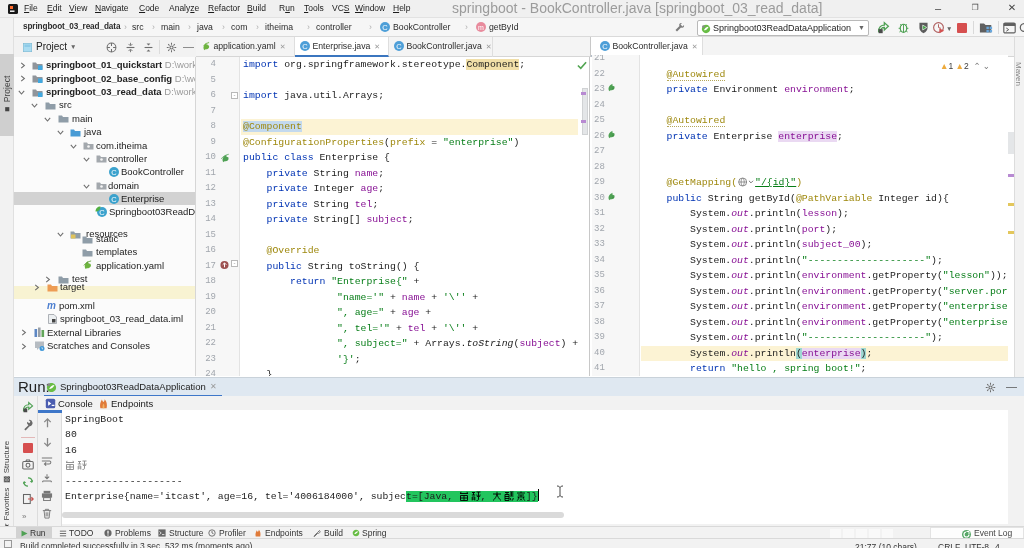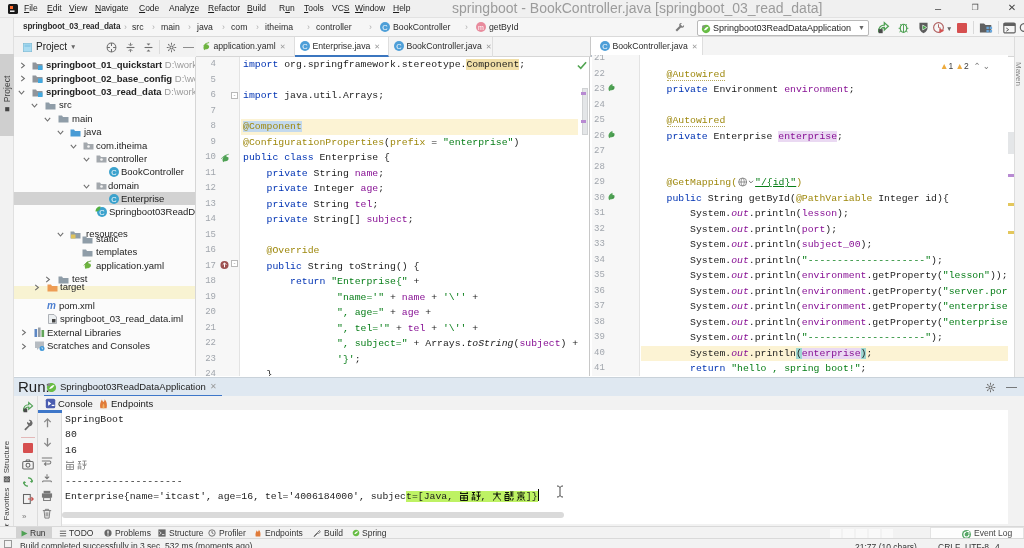--- a/index.html
+++ b/index.html
@@ -608,21 +608,21 @@
 <div id="console">
 <div class="mono" style="position:absolute;left:3px;top:1.5px">SpringBoot
 80
 16
 <span style="color:#888"><svg style="display:inline-block;vertical-align:-1.5px" width="10" height="10" viewBox="0 0 10 10">
               <path d="M1 2.5 H9 M2 0.8 L1.5 2.5 M8 0.8 L8.5 2.5 M1.5 4.5 H8.5 V9.5 H1.5 Z M1.5 7 H8.5 M5 4.5 V9.5" stroke="#888" stroke-width="0.9" fill="none"></path>
             </svg><svg style="display:inline-block;vertical-align:-1.5px;margin-left:1.7px" width="10" height="10" viewBox="0 0 10 10">
               <path d="M1 1.5 H4 M2.5 1.5 V4 M0.8 4 H4.2 M1.2 6 H3.8 M1.2 8 H3.8 M1.2 6 V9.5 M3.8 6 V9.5 M5.5 1 H9.5 M7.5 1 V8 C7.5 9.2 7 9.5 5.5 9.5 M5.8 3.5 L6.5 6 M9.2 3.5 L8.5 6" stroke="#888" stroke-width="0.9" fill="none"></path>
             </svg></span>
 --------------------
-Enterprise{name='itcast', age=16, tel='4006184000', subjec<span style="background:#bef264">t=[Java, <svg style="display:inline-block;vertical-align:-1.5px" width="10" height="10" viewBox="0 0 10 10">
+Enterprise{name='itcast', age=16, tel='4006184000', subjec<span style="background:#22c55e">t=[Java, <svg style="display:inline-block;vertical-align:-1.5px" width="10" height="10" viewBox="0 0 10 10">
               <path d="M1 2.5 H9 M2 0.8 L1.5 2.5 M8 0.8 L8.5 2.5 M1.5 4.5 H8.5 V9.5 H1.5 Z M1.5 7 H8.5 M5 4.5 V9.5" stroke="#000" stroke-width="0.9" fill="none"></path>
             </svg><svg style="display:inline-block;vertical-align:-1.5px;margin-left:1.7px" width="10" height="10" viewBox="0 0 10 10">
               <path d="M1 1.5 H4 M2.5 1.5 V4 M0.8 4 H4.2 M1.2 6 H3.8 M1.2 8 H3.8 M1.2 6 V9.5 M3.8 6 V9.5 M5.5 1 H9.5 M7.5 1 V8 C7.5 9.2 7 9.5 5.5 9.5 M5.8 3.5 L6.5 6 M9.2 3.5 L8.5 6" stroke="#000" stroke-width="0.9" fill="none"></path>
             </svg>, <svg style="display:inline-block;vertical-align:-1.5px" width="10" height="10" viewBox="0 0 10 10">
               <path d="M1 3 H9 M5 0.8 V3 M5 3 C4.5 5.5 3 8 1 9.5 M5 3 C5.5 5.5 7 8 9 9.5" stroke="#000" stroke-width="0.9" fill="none"></path>
             </svg><svg style="display:inline-block;vertical-align:-1.5px;margin-left:1.7px" width="10" height="10" viewBox="0 0 10 10">
               <path d="M1 1.5 H5 M3 1.5 V3.5 M1 3.5 H5 M1 5.5 H5 M1 3.5 V9.5 M5 3.5 V9.5 M1 7.5 H5 M1 9.5 H5 M6 1 H9.5 M7.7 1 V5 M6 3 H9.5 M6 5 H9.5 M6.2 7 L7 9.5 M9.3 7 L8.5 9.5" stroke="#000" stroke-width="0.9" fill="none"></path>
             </svg><svg style="display:inline-block;vertical-align:-1.5px;margin-left:1.7px" width="10" height="10" viewBox="0 0 10 10">
               <path d="M1 2 H9 M5 0.5 V2 M2 4 H8 M1.5 6 H8.5 M5 4 V6 M2.5 6 C2.5 8 2 9 1 9.8 M7.5 6 C7.5 8 8 9 9 9.8 M4 7.5 L6 9.5 M6 7.5 L4 9.5" stroke="#000" stroke-width="0.9" fill="none"></path>
             </svg>]}</span><span style="display:inline-block;width:1.5px;height:12px;background:#000;vertical-align:-2px"></span></div>

